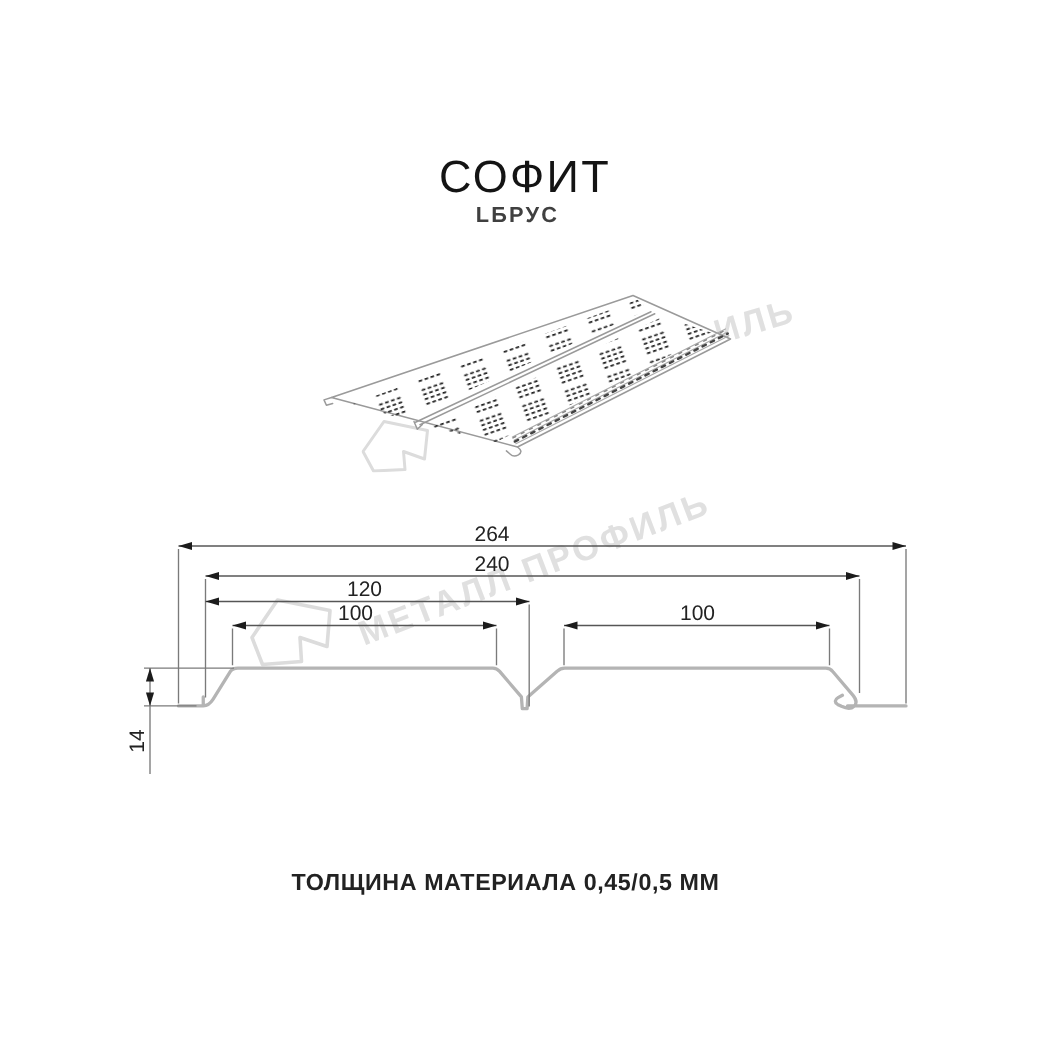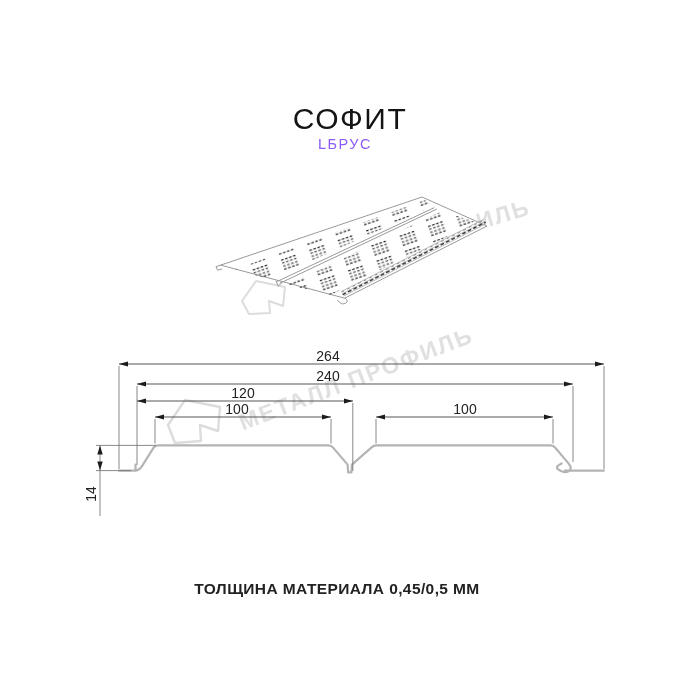--- a/index.html
+++ b/index.html
@@ -7,22 +7,22 @@
     width:700px;height:700px;background:#ffffff;position:relative;overflow:hidden;
     font-family:"Liberation Sans", sans-serif;
   }
   .page-title{
     position:absolute;left:0;top:102px;width:700px;margin:0;
     text-align:center;font-size:30px;font-weight:400;letter-spacing:1.5px;
     color:#141414;
   }
   .page-subtitle{
     position:absolute;left:0;top:136px;width:690px;
-    text-align:center;font-size:14.5px;font-weight:400;letter-spacing:1.5px;
-    color:#8b5cf6;
+    text-align:center;font-size:14.5px;font-weight:700;letter-spacing:1.5px;
+    color:#404040;
   }
   .footer-note{
     position:absolute;left:-13px;top:580px;width:700px;
     text-align:center;font-size:15.5px;font-weight:600;letter-spacing:0.4px;
     color:#222222;
   }
   .wm-text{
     position:absolute;white-space:nowrap;font-weight:700;font-size:23px;
     letter-spacing:2px;color:#e0e0e0;transform-origin:0 50%;
   }

